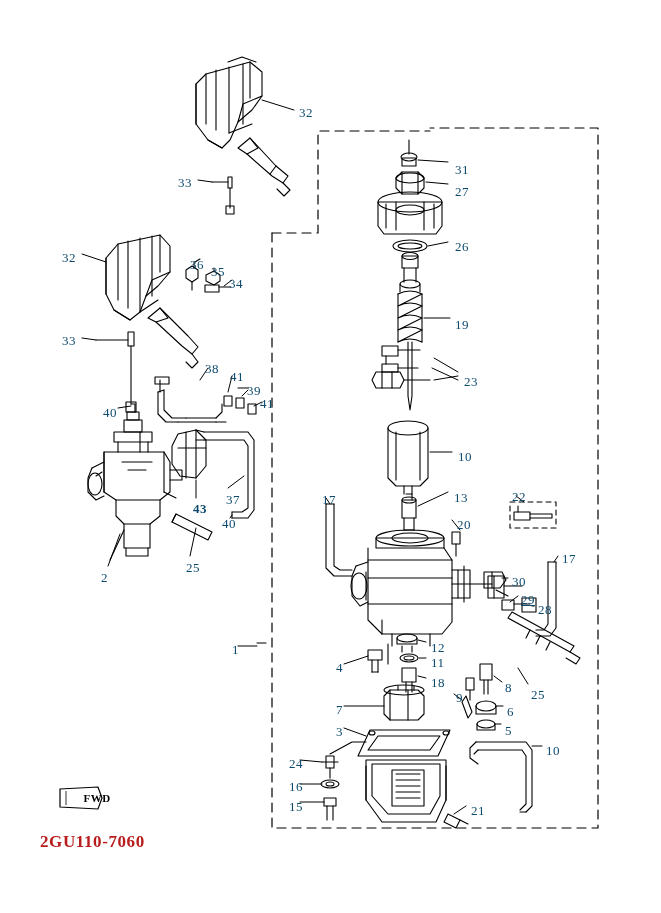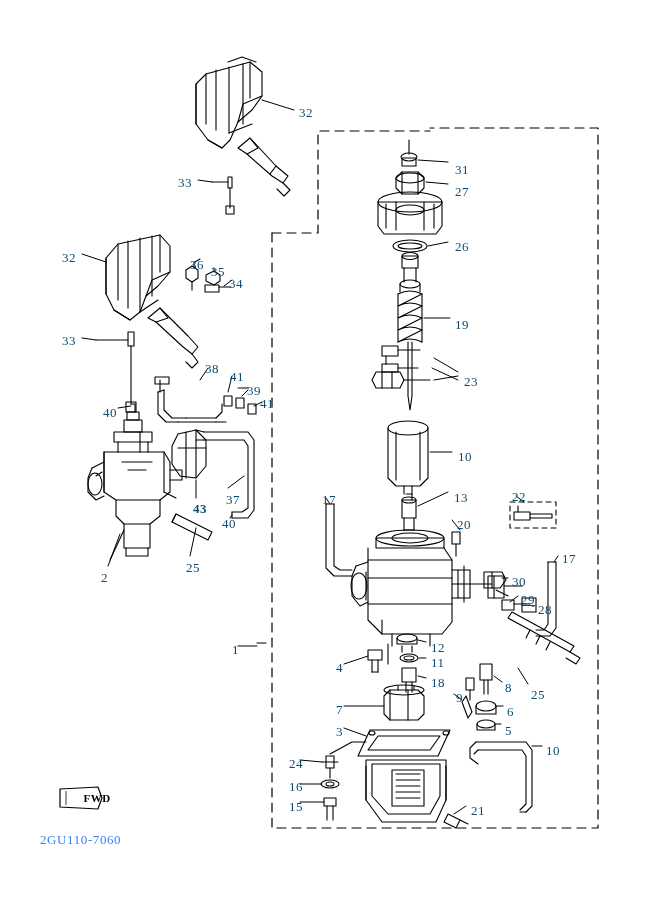--- a/index.html
+++ b/index.html
@@ -34,24 +34,25 @@
     letter-spacing: 0.5px;
     color: #0c4a6e;
     white-space: nowrap;
     line-height: 1;
   }
   .partcode {
     position: absolute;
     left: 40px;
     top: 832px;
     font-family: "Liberation Serif", serif;
-    font-size: 13px;
+    font-size: 17px;
     letter-spacing: 0.6px;
-    color: #3b82f6;
+    color: #b91c1c;
     white-space: nowrap;
+    font-weight: bold;
   }
   .fwd-box {
     position: absolute;
     left: 58px;
     top: 785px;
     width: 46px;
     height: 26px;
   }
   .fwd-label {
     position: absolute;

